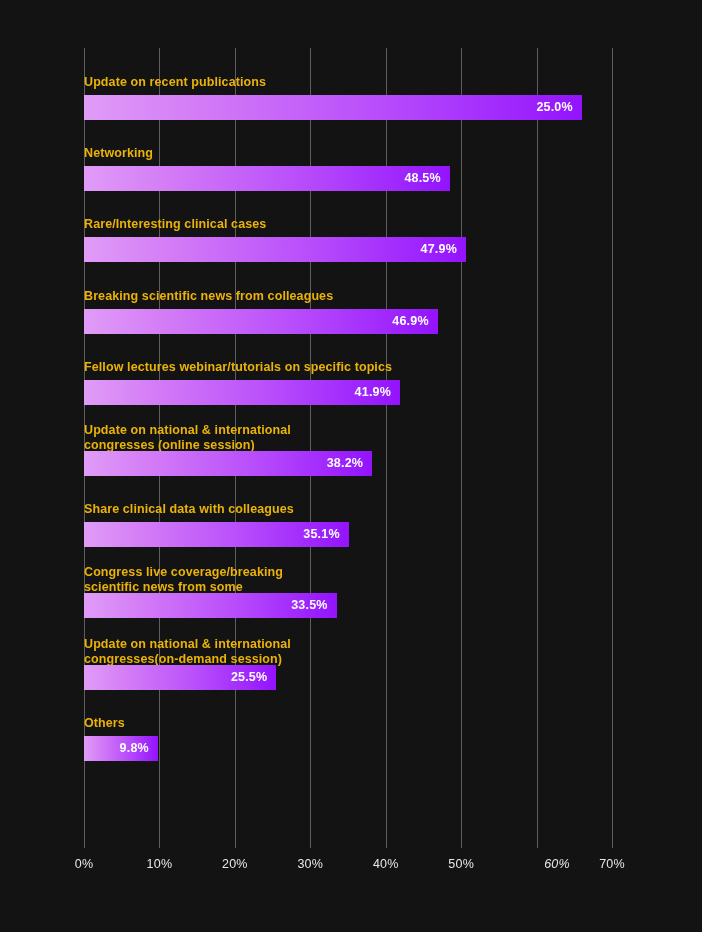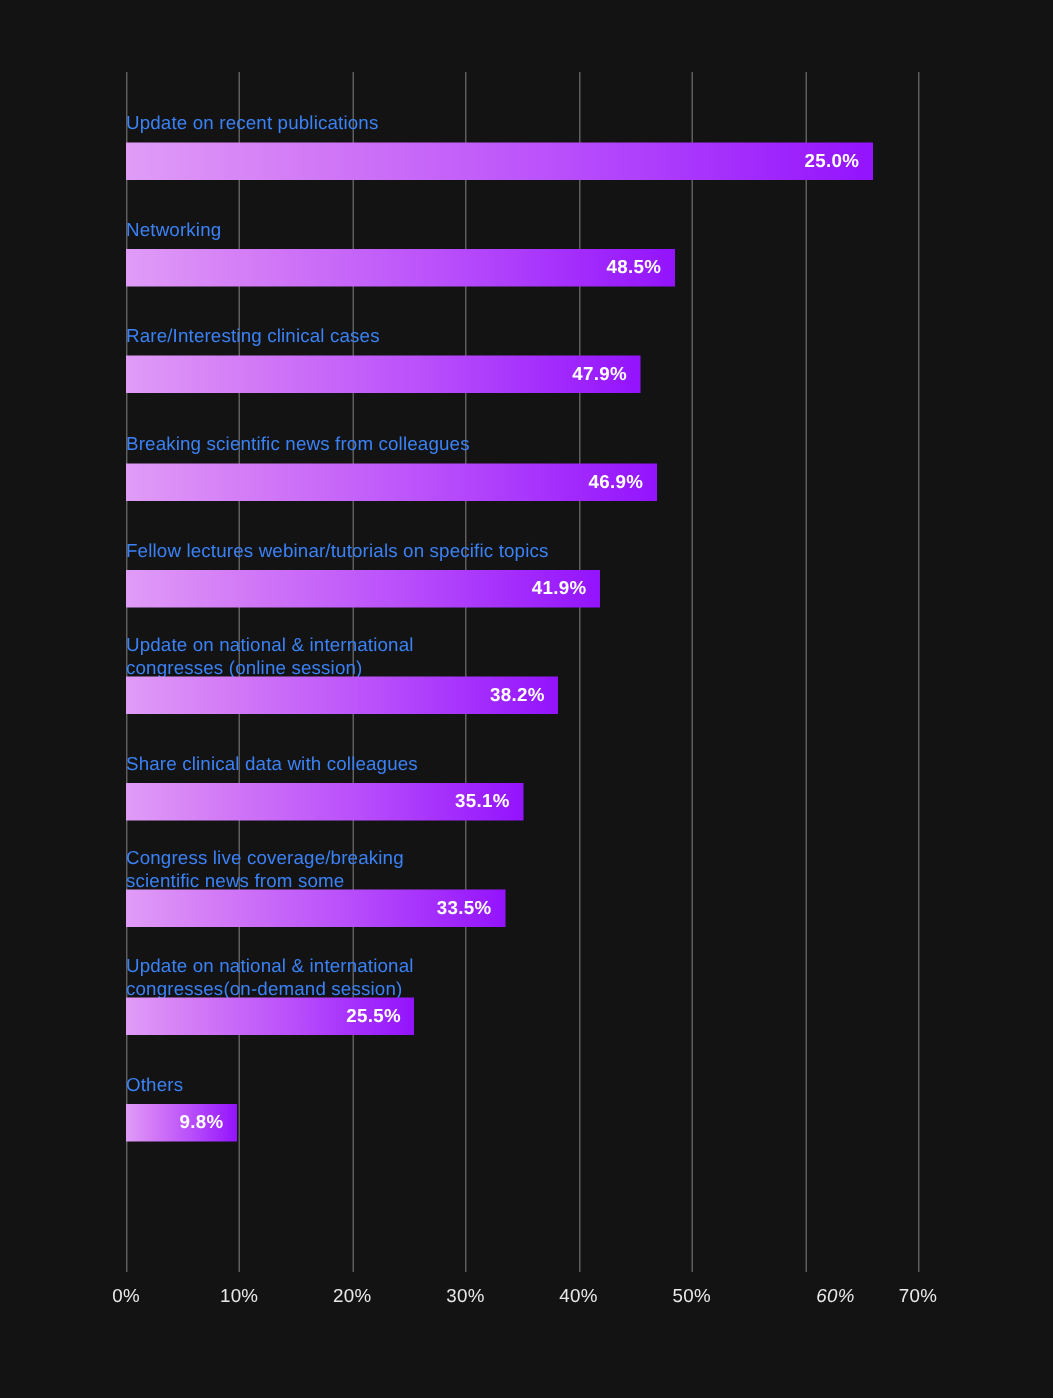--- a/index.html
+++ b/index.html
@@ -41,24 +41,25 @@
     position: absolute;
     left: 0;
     width: 528px;
     height: 62px;
   }
   .bar-label {
     position: absolute;
     left: 0;
     top: 0;
     white-space: pre;
-    color: #3b82f6;
+    color: #eab308;
     font-size: 12.5px;
     line-height: 15px;
     letter-spacing: 0.1px;
+    font-weight: bold;
   }
   .bar-track {
     position: absolute;
     left: 0;
     bottom: 0;
     height: 25px;
     width: 528px;
   }
   .bar-fill {
     position: absolute;
@@ -117,21 +118,21 @@
           <div class="bar-label" style="top: 17px;">Networking</div>
           <div class="bar-track">
             <div class="bar-fill" style="width: 365.829px;">
               <span class="bar-value">48.5%</span>
             </div>
           </div>
         </div>
         <div class="bar-group" style="top: 152.4px;">
           <div class="bar-label" style="top: 17px;">Rare/Interesting clinical cases</div>
           <div class="bar-track">
-            <div class="bar-fill" style="width: 343px;">
+            <div class="bar-fill" style="width: 382px;">
               <span class="bar-value">47.9%</span>
             </div>
           </div>
         </div>
         <div class="bar-group" style="top: 223.6px;">
           <div class="bar-label" style="top: 17px;">Breaking scientific news from colleagues</div>
           <div class="bar-track">
             <div class="bar-fill" style="width: 353.76px;">
               <span class="bar-value">46.9%</span>
             </div>

